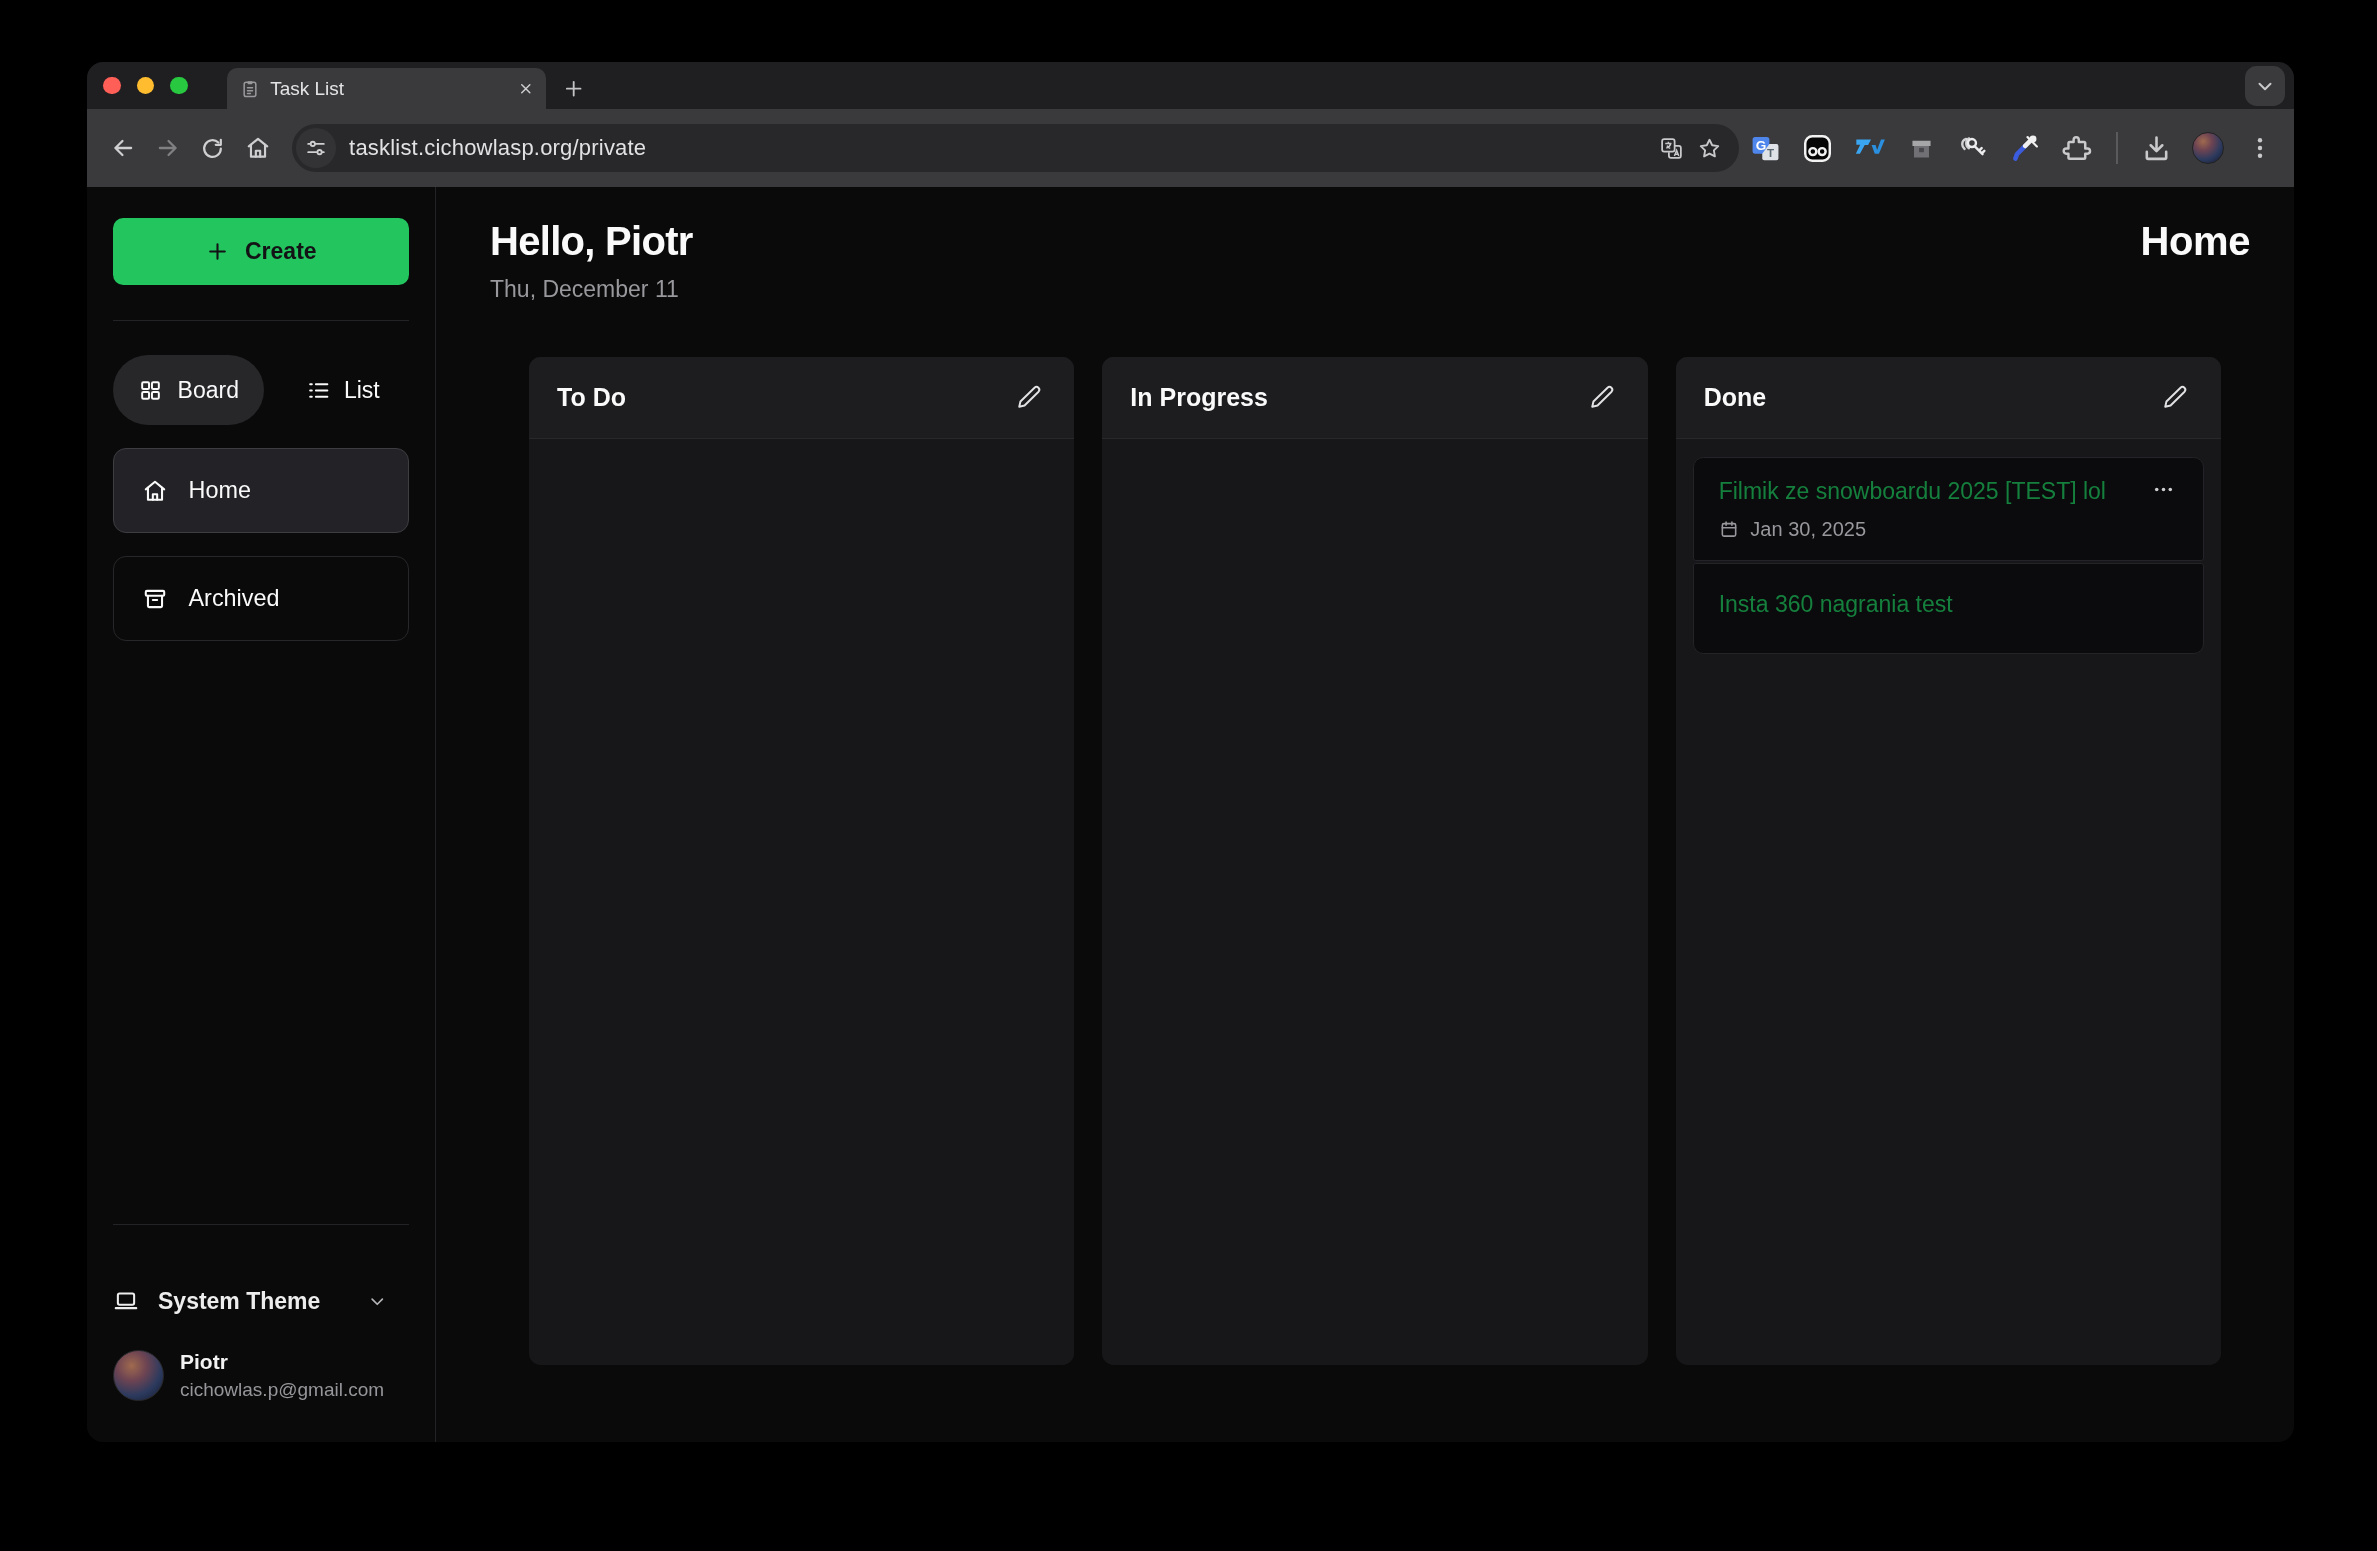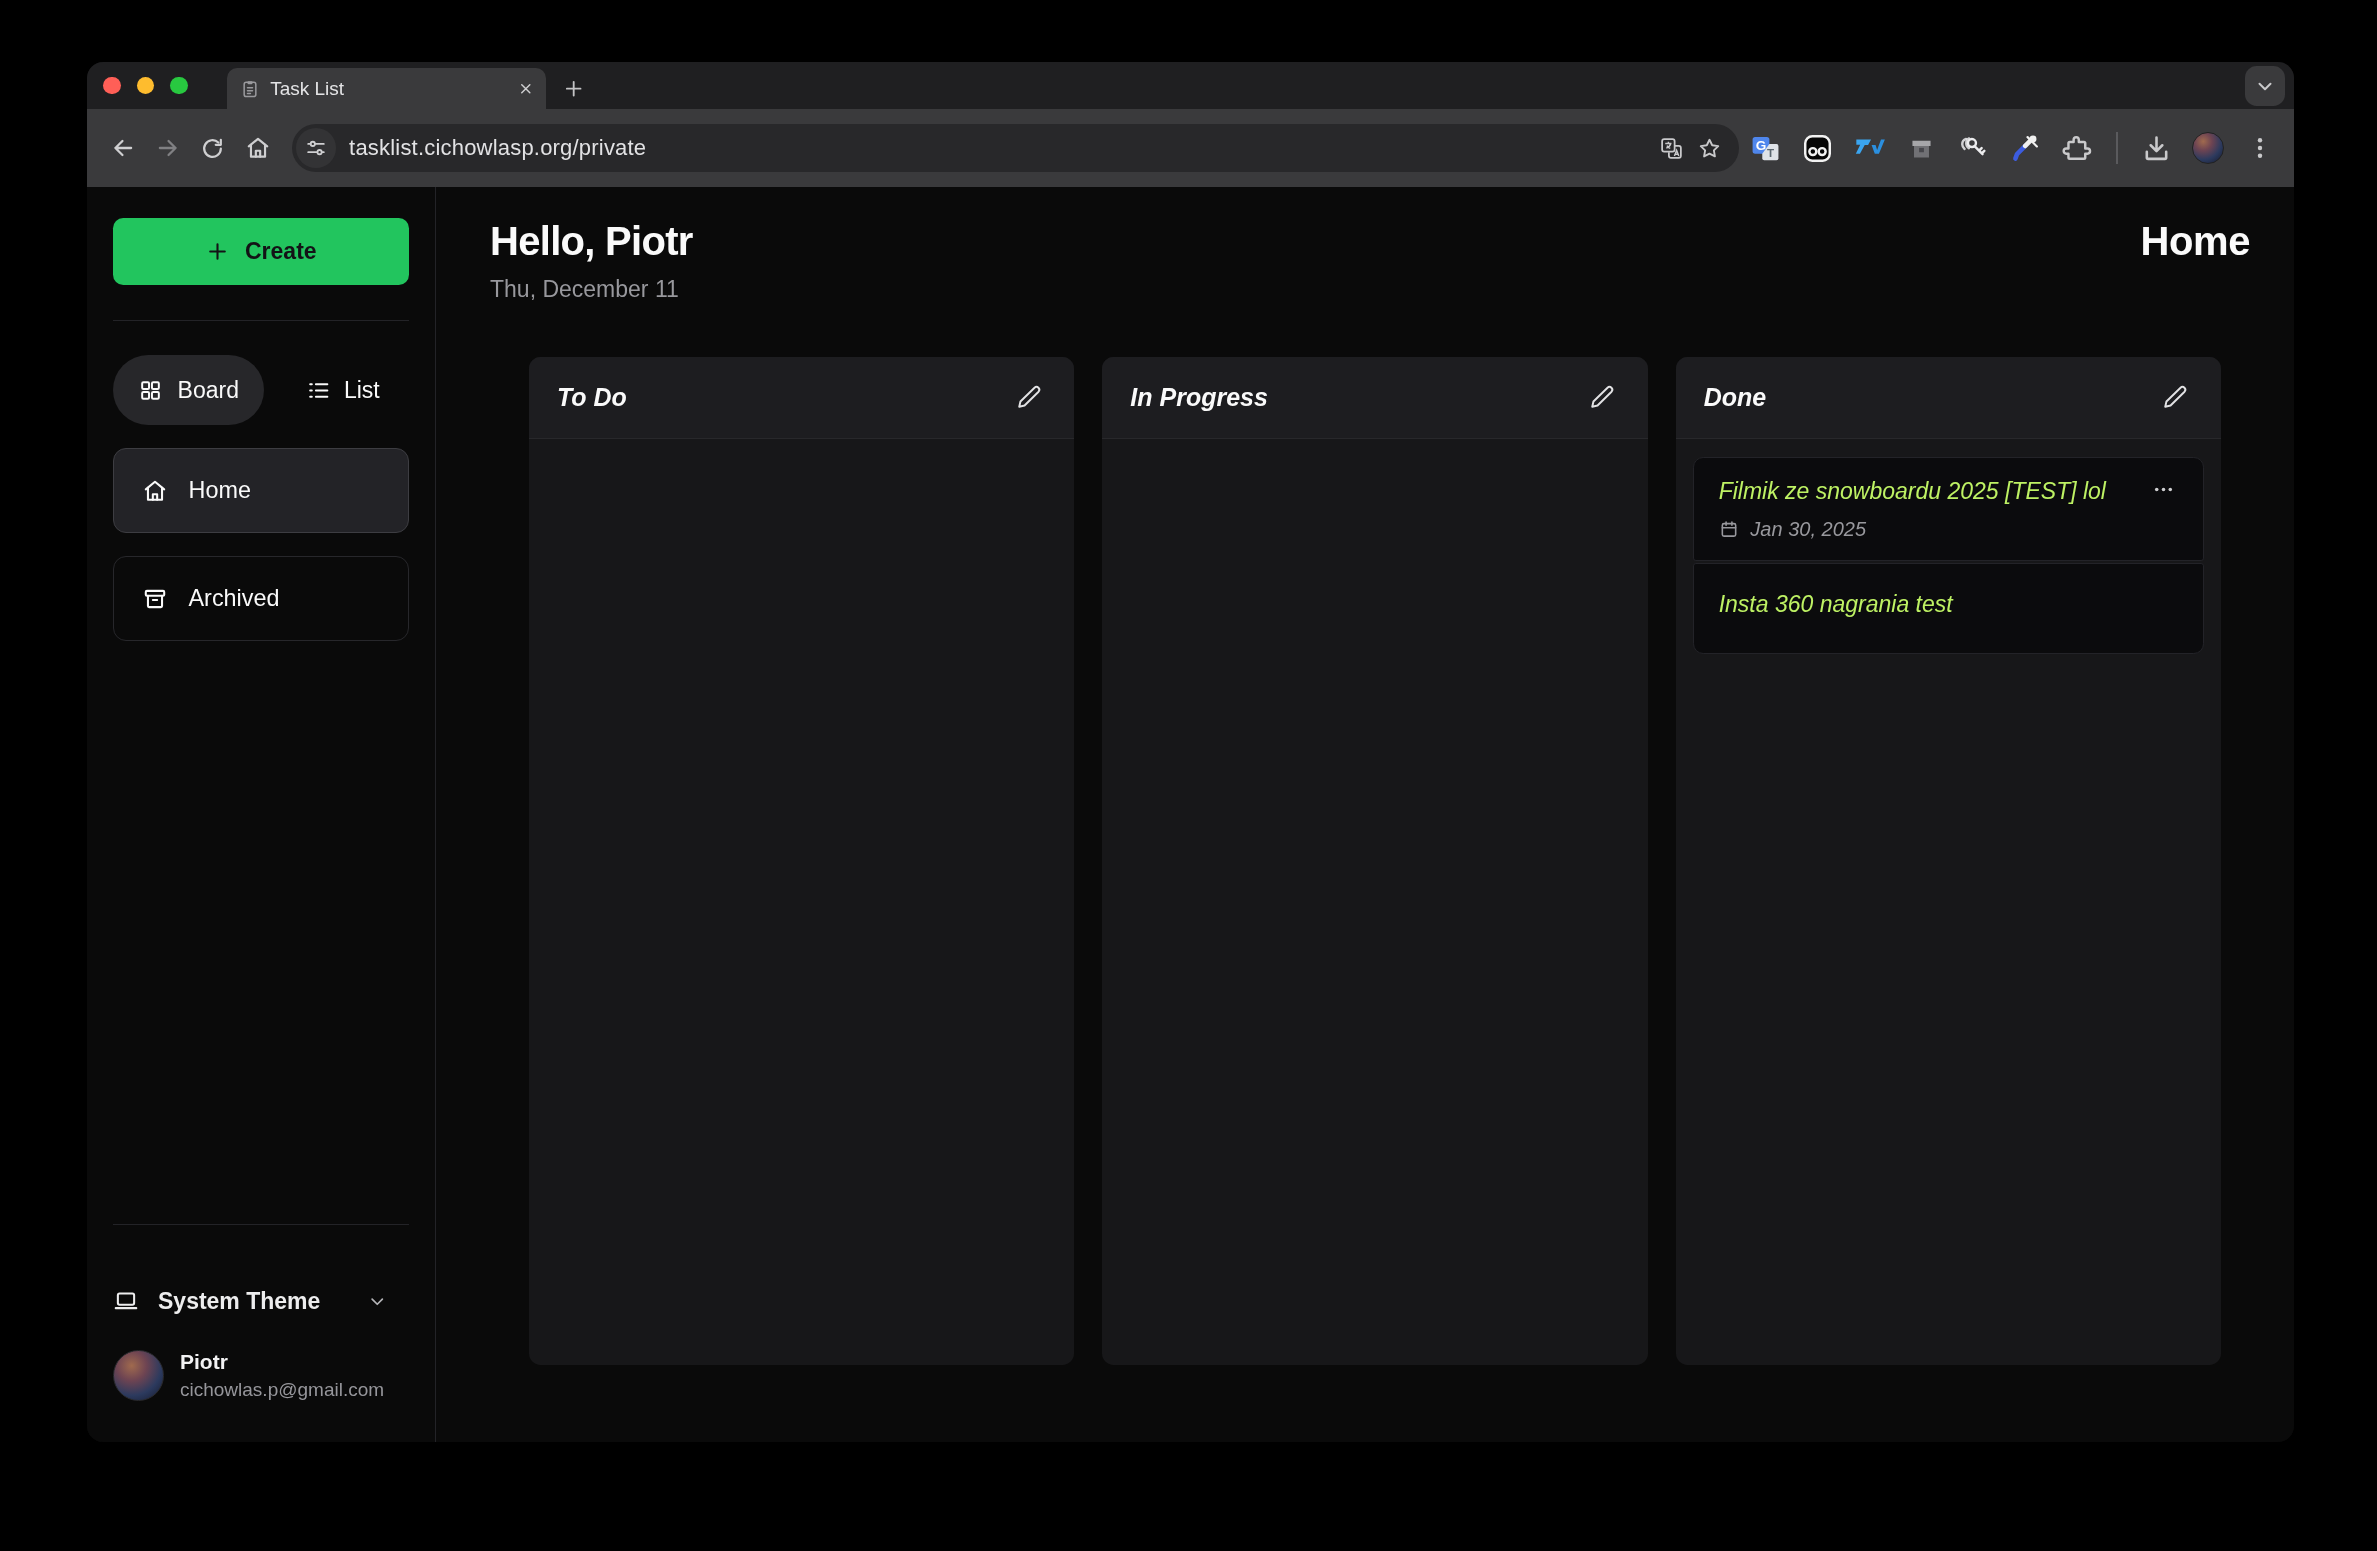--- a/index.html
+++ b/index.html
@@ -62,34 +62,34 @@
     background: radial-gradient(circle at 36% 30%, #a06a4e 0%, #6e4452 32%, #2c3a5e 64%, #14182a 100%); border: 0.7px solid #2a2a2e; }
   .user-name { font-size: 21px; font-weight: 700; color: #f2f2f3; }
   .user-email { margin-top: 5.1px; font-size: 19px; color: #96969b; }
 
   .main { flex: 1; display: flex; flex-direction: column; padding: 32px 44px 0 54px; min-width: 0; }
   .main-header { display: flex; justify-content: space-between; align-items: flex-start; }
   .greeting { font-size: 40px; font-weight: 700; letter-spacing: -0.7px; color: #fafafa; }
   .date-sub { margin-top: 11.7px; font-size: 23px; color: #98989d; }
   .page-title { font-size: 40px; font-weight: 700; letter-spacing: -0.4px; color: #fafafa; }
 
-  .board { margin: 54px 29px 0 39px; display: flex; gap: 28px; font-style: italic; }
+  .board { margin: 54px 29px 0 39px; display: flex; gap: 28px; }
   .column { flex: 1; height: 1008px; background: #171719; border-radius: 11.7px; display: flex; flex-direction: column; overflow: hidden; }
   .col-header { height: 82px; flex: none; background: #1d1d20; border-bottom: 0.7px solid #28282b;
     display: flex; align-items: center; justify-content: space-between; padding: 0 28px; }
   .col-title { font-size: 25px; font-weight: 700; color: #fafafa; }
   .col-edit { width: 35px; height: 35px; display: grid; place-items: center; color: #e2e2e4; }
   .col-body { flex: 1; padding: 18.3px 17px; }
 
   .card-group { display: flex; flex-direction: column; gap: 2.2px; }
   .card { background: #0b0b0d; border: 0.7px solid #232328; }
   .card.first { border-radius: 10.2px 10.2px 2.9px 2.9px; padding: 19px 25px 19px; }
   .card.last  { border-radius: 2.9px 2.9px 10.2px 10.2px; padding: 26px 25px 34px; }
   .card-top { display: flex; align-items: flex-start; justify-content: space-between; gap: 11.7px; }
-  .card-title { font-size: 23px; color: #bef264; line-height: 29px; }
+  .card-title { font-size: 23px; color: #15803d; line-height: 29px; }
   .card-menu { color: #cfcfd1; width: 29px; height: 25px; display: grid; place-items: center; flex: none; }
   .card-date { margin-top: 11.7px; display: flex; align-items: center; gap: 11.7px; color: #98989d; font-size: 20px; }
 
   svg { display: block; }
 </style>
 </head>
 <body>
 
 <div class="stage">
   <div class="window">

